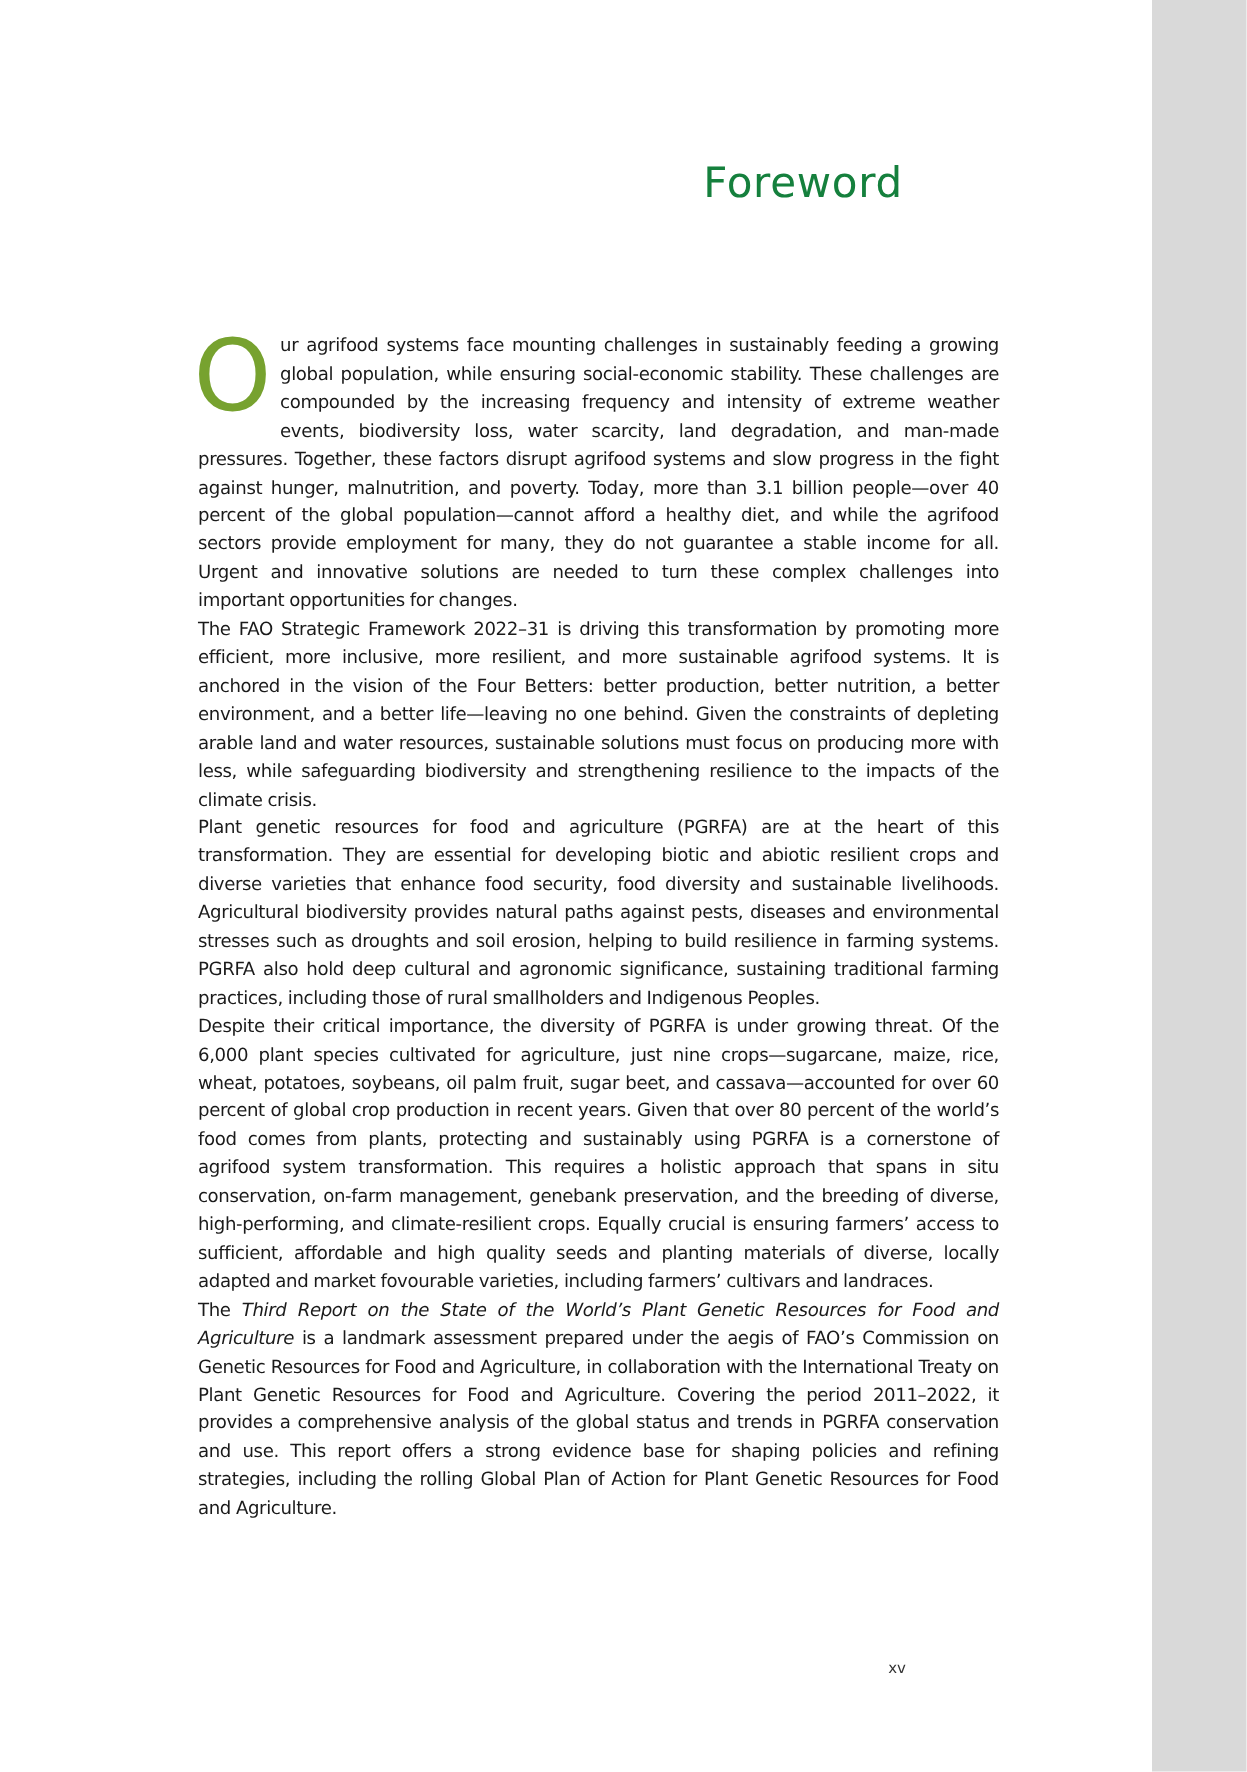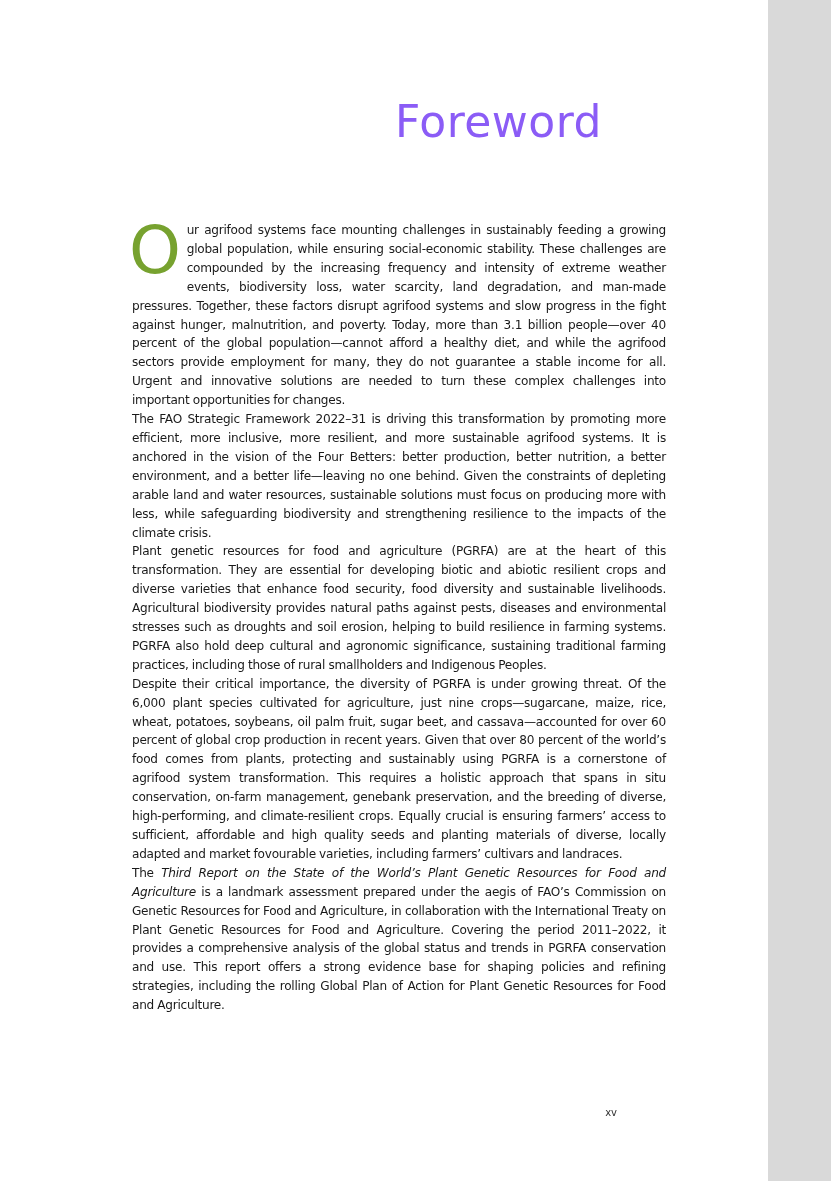--- a/index.html
+++ b/index.html
@@ -12,38 +12,38 @@
       position: absolute; left: 0; top: 0; width: 768px; height: 1181px;
       background: #ffffff;
     }
     .side-strip {
       position: absolute; left: 768px; top: 0; width: 63px; height: 1181px;
       background: #d9d9d9;
     }
     .title {
       position: absolute; right: 166px; top: 98px;
       font-family: "DejaVu Sans", sans-serif;
-      font-size: 44px; color: #8b5cf6; letter-spacing: 0.5px;
+      font-size: 28px; color: #15803d; letter-spacing: 0.5px;
       margin: 0; font-weight: normal; line-height: 48px;
     }
     .body {
       position: absolute; left: 132px; top: 221px; width: 534px;
       font-family: "DejaVu Sans", sans-serif;
       font-size: 12.1px; line-height: 18.9px; color: #1a1a1a;
       text-align: justify; letter-spacing: -0.25px;
       word-spacing: -0.3px;
     }
     .body p { margin: 0; }
     .dropcap {
       float: left; font-size: 66px; line-height: 52px; color: #77a22f;
       margin: 4px 6px 0 -3px; font-family: "DejaVu Sans", sans-serif;
       height: 56px;
     }
     .page-number {
-      position: absolute; right: 151px; top: 1107px;
+      position: absolute; right: 164px; top: 1107px;
       font-size: 10px; color: #333; font-family: "DejaVu Sans", sans-serif;
     }
   </style>
 </head>
 <body>
 
 <div class="page">
   <h1 class="title">Foreword</h1>
 
   <div class="body">

